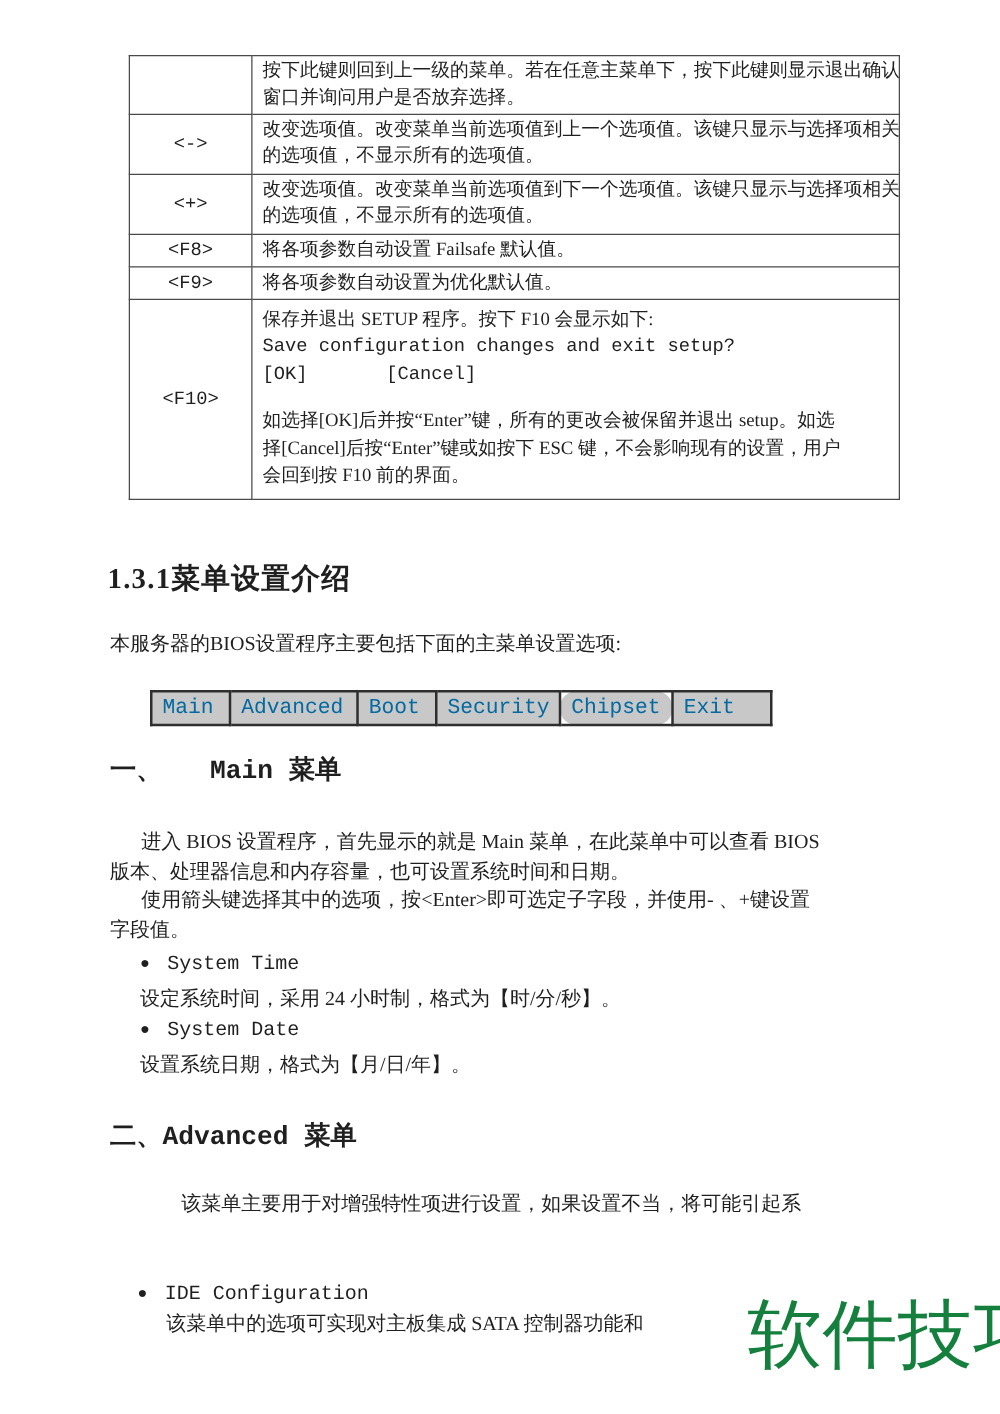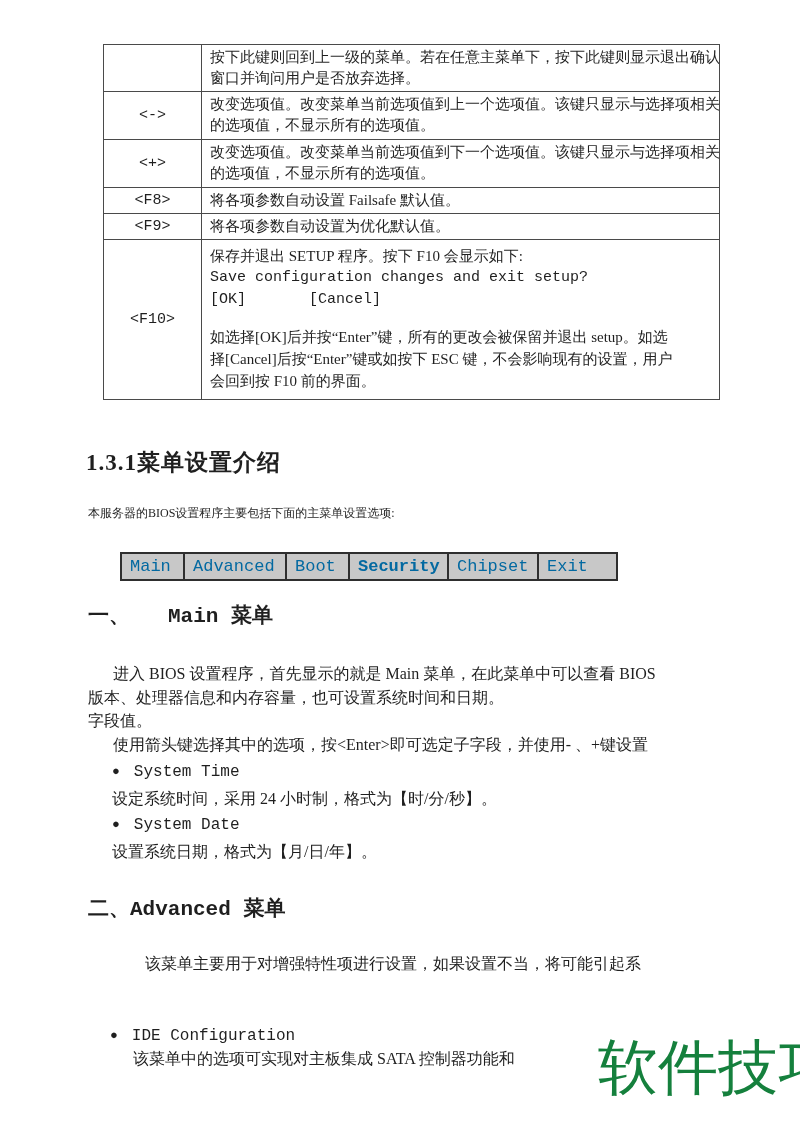--- a/index.html
+++ b/index.html
@@ -23,21 +23,21 @@
   .keytable td.dcol{padding:2px 8px;vertical-align:top;}
   .keytable .r1{height:43px;margin-top:12px;} .keytable .r2{height:48px;} .keytable .r3{height:48px;}
   .keytable .r4{height:26px;} .keytable .r5{height:24px;} .keytable .r6{height:160px;}
   .keytable .dcol .line{line-height:21px;}
   .keytable .r4 .dcol,.keytable .r5 .dcol{vertical-align:middle;}
   .keytable .r6 .dcol{padding-top:5px;}
   .keytable .r6 .dcol .line{line-height:22px;}
 
   
   .h-131{left:86px;top:447px;font-size:23px;font-weight:bold;letter-spacing:1px;}
-  .intro{left:88px;top:505px;font-size:12px;}
+  .intro{left:88px;top:505px;font-size:16px;}
   .h-sec{font-size:21px;font-weight:bold;}
   .h-main{left:88px;top:601px;}
   .h-main .sec-title{margin-left:38px;}
   .h-adv{left:88px;top:894px;}
   .para{font-size:16px;}
   .para .line{line-height:23.5px;}
   .indent1{text-indent:25px;}
   .p-main1{left:88px;top:662px;}
   .p-main2{left:88px;top:709px;}
   .p-adv{left:145px;top:952px;}
@@ -47,22 +47,22 @@
     position:absolute;left:120px;top:552px;border-collapse:collapse;table-layout:fixed;
     font-family:"Liberation Mono","DejaVu Sans Mono",monospace;font-size:17px;
   }
   .menubar td{
     border:2px solid #2e2e2e;background:#c8c8c8;height:25px;
     padding:0 0 0 8px;vertical-align:middle;color:#0369a1;
   }
   .menubar td:nth-child(1){width:53px;}
   .menubar td:nth-child(2){width:92px;}
   .menubar td:nth-child(3){width:53px;}
-  .menubar td:nth-child(4){width:89px;font-weight:bold;}
-  .menubar td:nth-child(5){width:80px;}
+  .menubar td:nth-child(4){width:89px;}
+  .menubar td:nth-child(5){width:80px;border-radius:13px;}
   .menubar td:nth-child(6){width:69px;}
 
   
   .bullet-row{font-size:16px;}
   .bullet-dot{display:inline-block;font-size:13px;vertical-align:1px;}
   .bullet-label{margin-left:14px;font-size:16px;}
   .bullet-desc{font-size:16px;}
   .b-time{left:112px;top:762px;}
   .d-time{left:112px;top:789px;text-align:center;}
   .b-date{left:112px;top:815px;}
@@ -150,22 +150,22 @@
 
   <div class="abs h-sec h-main">
     <span class="sec-num">一、</span><span class="sec-title mono">Main 菜单</span>
   </div>
 
   <div class="abs para p-main1">
     <div class="line indent1">进入 BIOS 设置程序，首先显示的就是 Main 菜单，在此菜单中可以查看 BIOS</div>
     <div class="line">版本、处理器信息和内存容量，也可设置系统时间和日期。</div>
   </div>
   <div class="abs para p-main2">
+    <div class="line indent1">使用箭头键选择其中的选项，按&lt;Enter&gt;即可选定子字段，并使用- 、+键设置</div>
     <div class="line">字段值。</div>
-    <div class="line indent1">使用箭头键选择其中的选项，按&lt;Enter&gt;即可选定子字段，并使用- 、+键设置</div>
   </div>
 
   <div class="abs bullet-row b-time">
     <span class="bullet-dot">●</span><span class="bullet-label mono">System Time</span>
   </div>
   <div class="abs bullet-desc d-time">设定系统时间，采用 24 小时制，格式为【时/分/秒】。</div>
 
   <div class="abs bullet-row b-date">
     <span class="bullet-dot">●</span><span class="bullet-label mono">System Date</span>
   </div>

